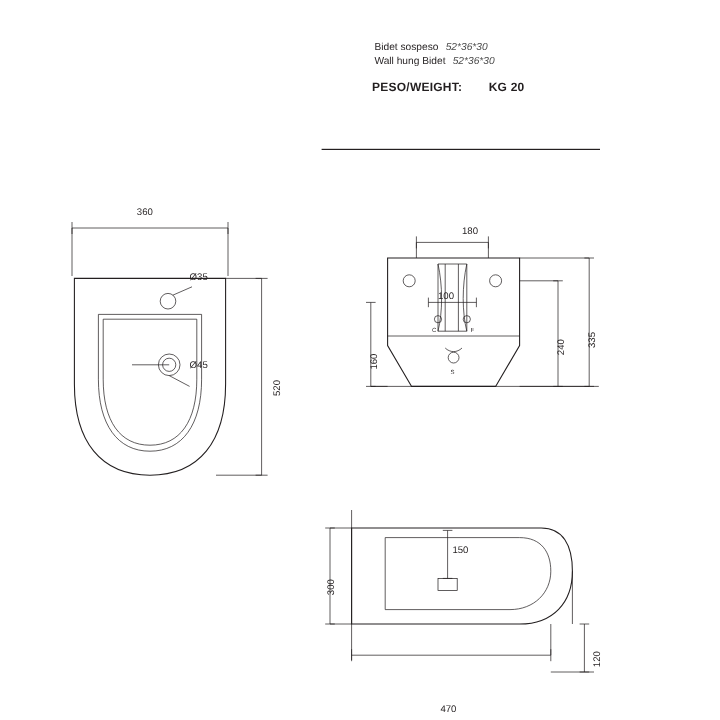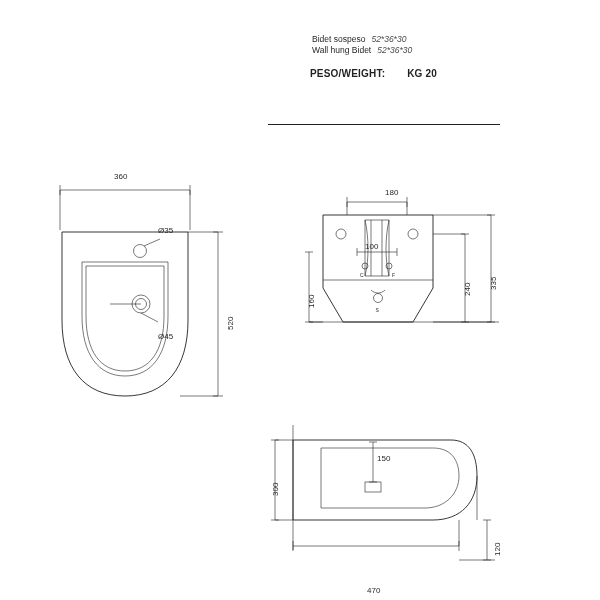--- a/index.html
+++ b/index.html
@@ -135,21 +135,21 @@
 
       <line class="thin" x1="178" y1="62" x2="178" y2="226"></line>
       <line class="thin" x1="173" y1="62" x2="183" y2="62"></line>
       <line class="thin" x1="173" y1="226" x2="183" y2="226"></line>
       <line class="thin" x1="148" y1="62" x2="178" y2="62"></line>
       <line class="thin" x1="140" y1="226" x2="178" y2="226"></line>
     </svg>
     <div class="dimtext" style="left:74px; top:2px;">360</div>
     <div class="dimtext vert" style="left:186px; top:160px;">520</div>
     <div class="dimtext" style="left:118px; top:56px;">Ø35</div>
-    <div class="dimtext" style="left:118px; top:162px;">Ø45</div>
+    <div class="dimtext" style="left:118px; top:130px;">Ø45</div>
   </div>
 
   <div class="view" style="left:285px; top:190px; width:230px; height:160px;">
     <svg width="230" height="160" viewBox="0 0 230 160">
 
       <line class="thin" x1="62" y1="12" x2="122" y2="12"></line>
       <line class="thin" x1="62" y1="7" x2="62" y2="17"></line>
       <line class="thin" x1="122" y1="7" x2="122" y2="17"></line>
       <line class="thin" x1="62" y1="12" x2="62" y2="25"></line>
       <line class="thin" x1="122" y1="12" x2="122" y2="25"></line>

